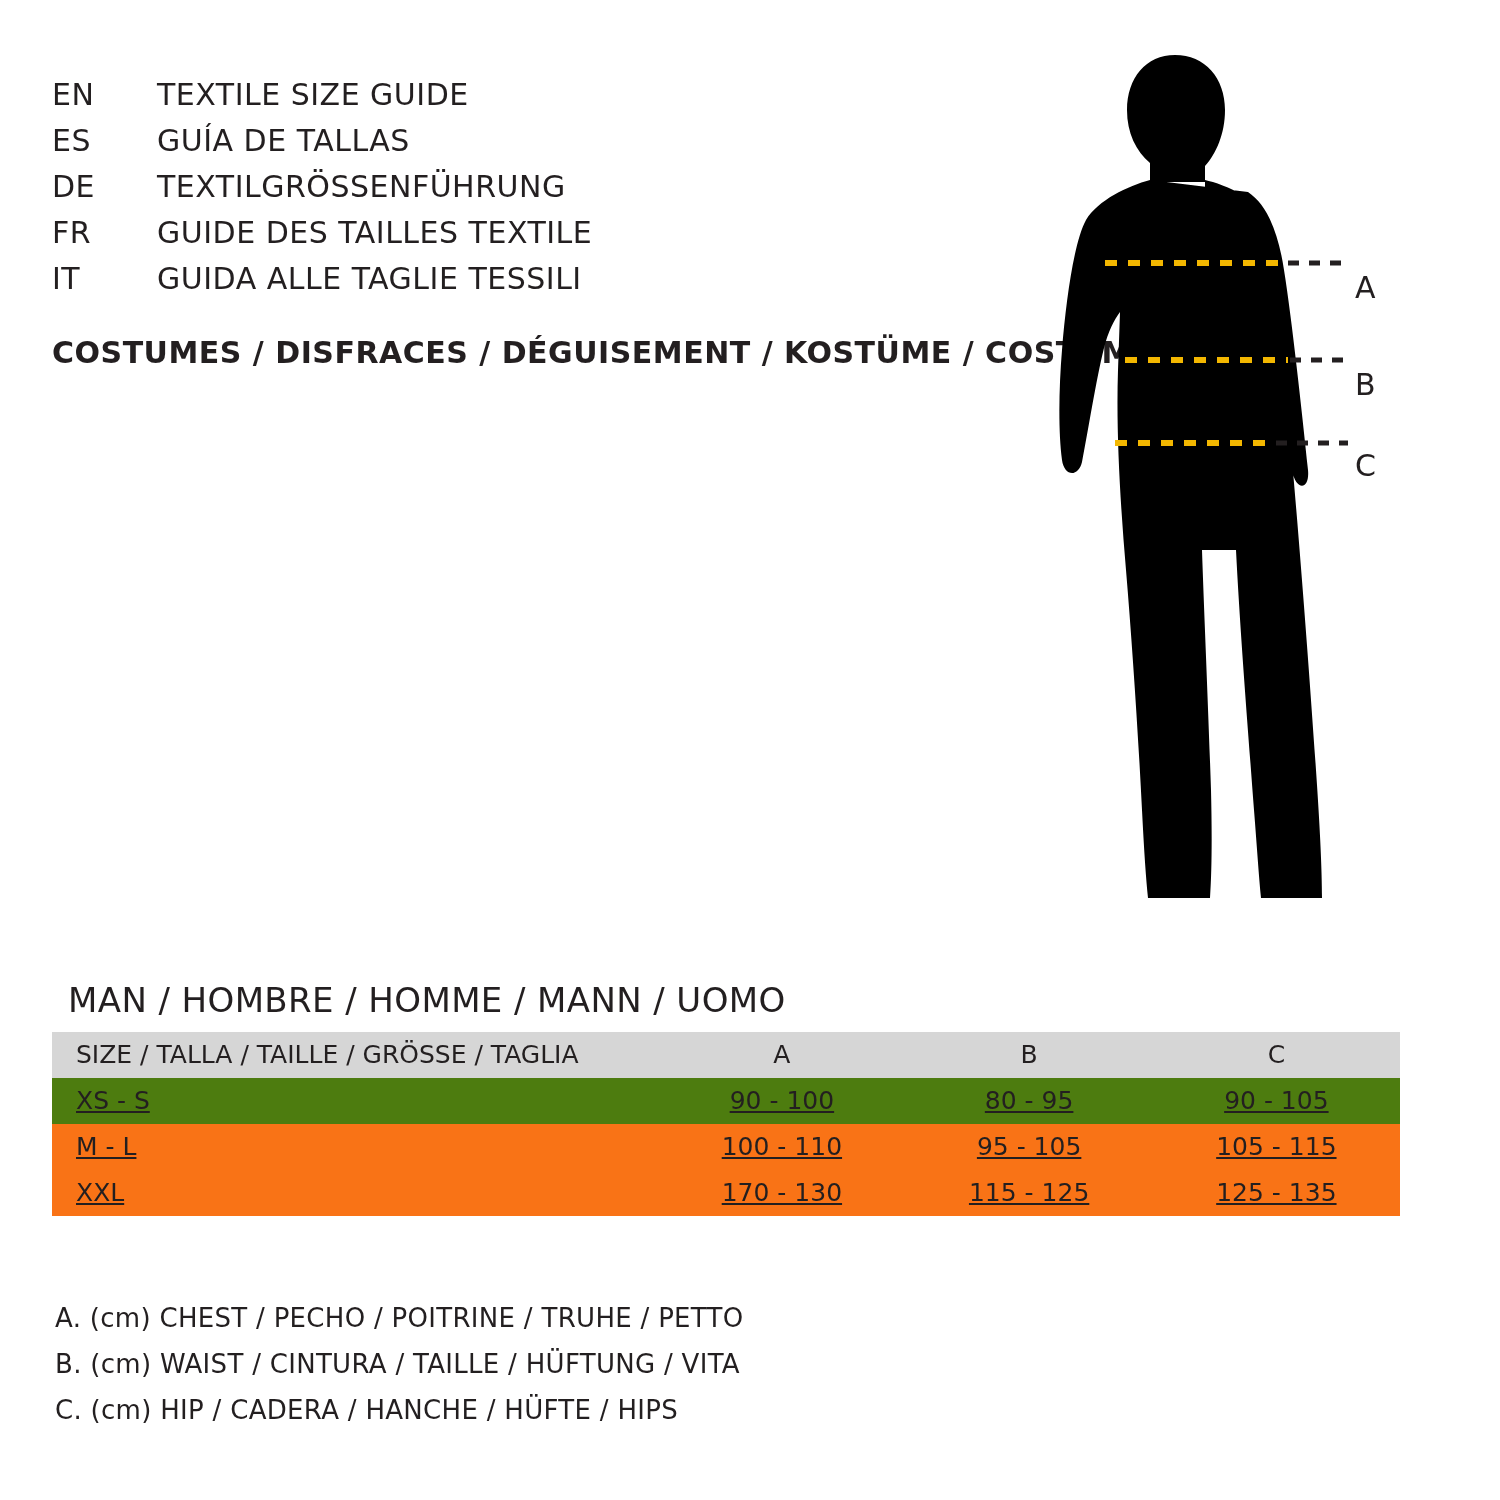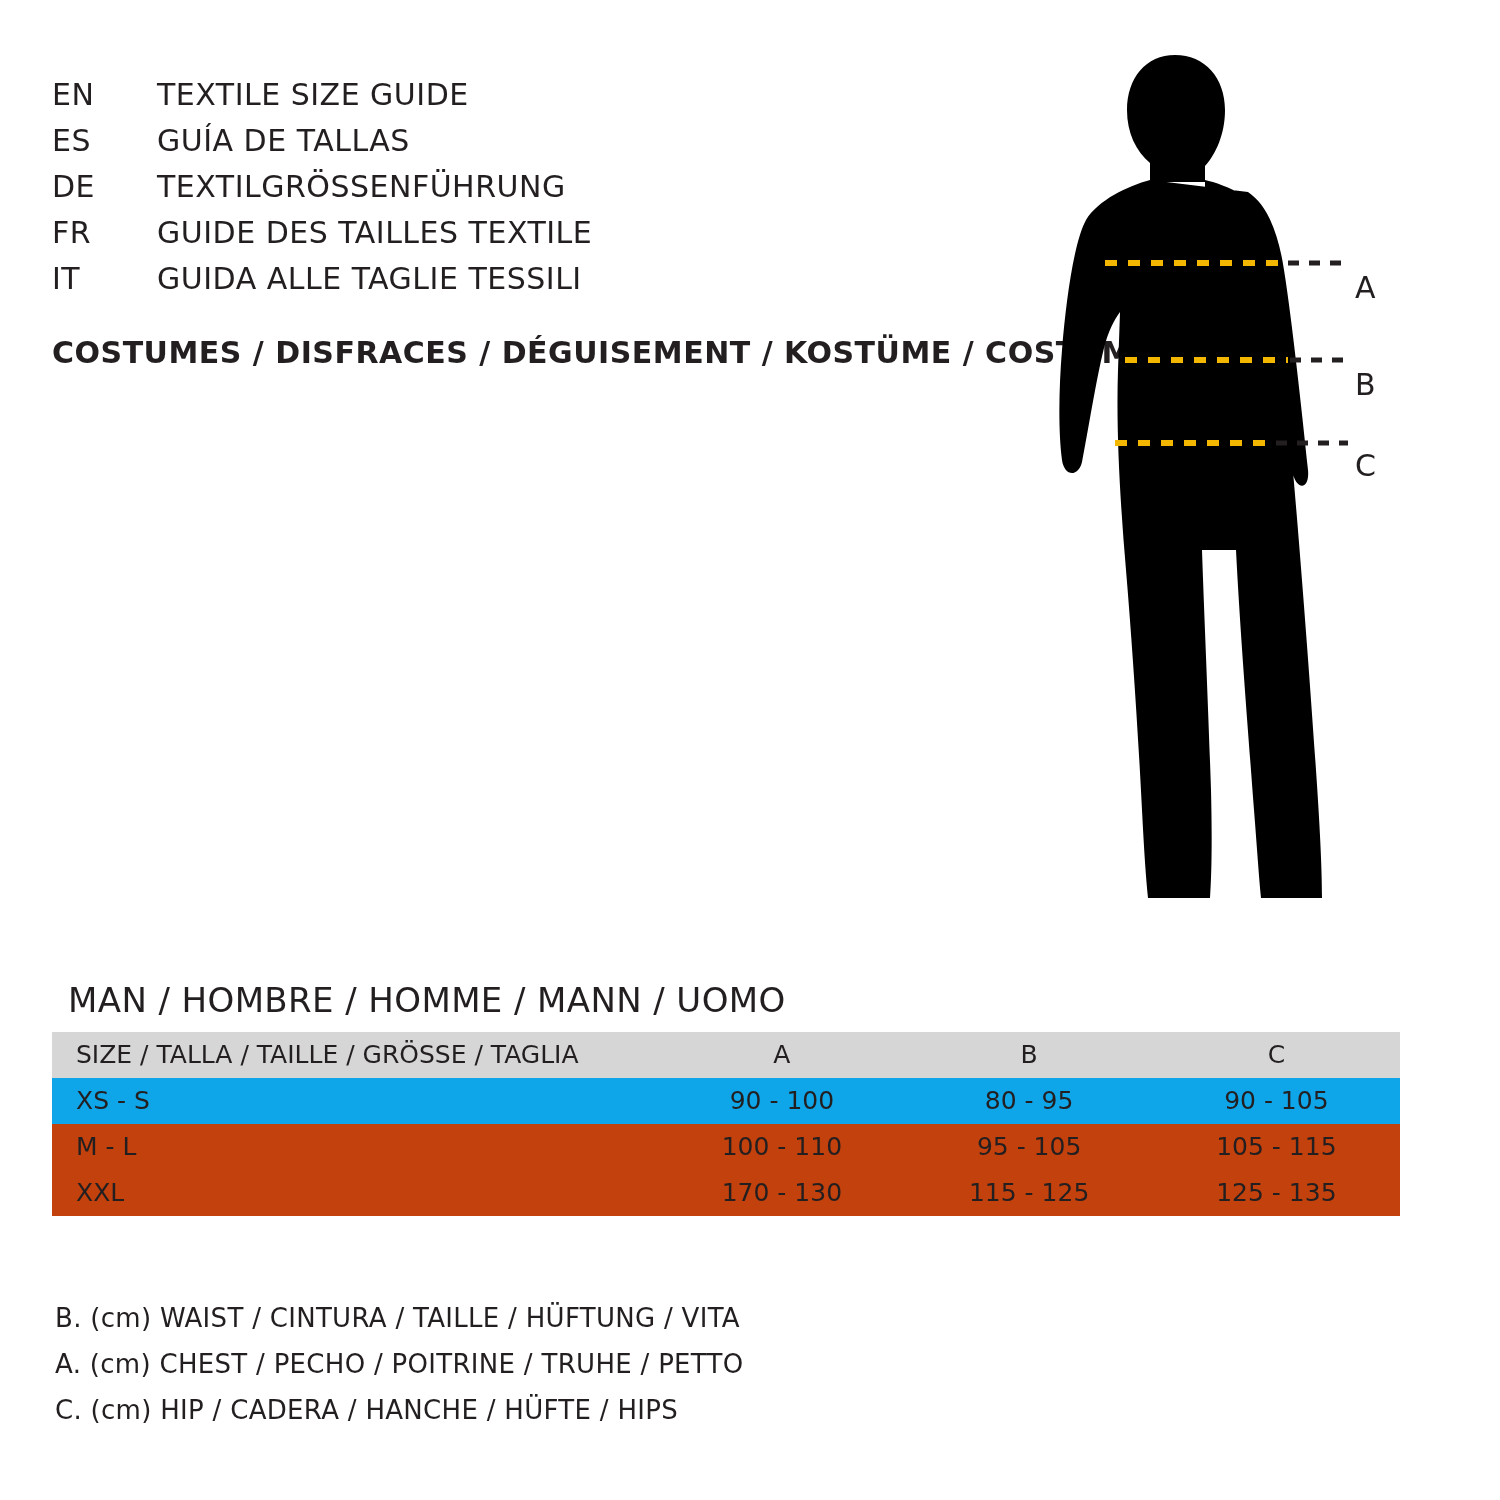--- a/index.html
+++ b/index.html
@@ -100,24 +100,26 @@
   table.size-table th.size-col,
   table.size-table td.size-col {
     text-align: left;
     padding-left: 24px;
     width: 540px;
   }
   table.size-table th {
     background: #d6d6d6;
   }
   tr.row-even td {
-    background: #0ea5e9;
+    background: #4d7c0f;
+    text-decoration: underline;
   }
   tr.row-odd td {
-    background: #c2410c;
+    background: #f97316;
+    text-decoration: underline;
   }
   col.c-meas { width: 230px; }
 
   
   .legend {
     position: absolute;
     left: 55px;
     top: 1295px;
     font-size: 26px;
     letter-spacing: 0.3px;
@@ -247,16 +249,16 @@
     <tr class="row-odd">
       <td class="size-col">XXL</td>
       <td>170 - 130</td>
       <td>115 - 125</td>
       <td>125 - 135</td>
     </tr>
   </tbody>
 </table>
 
 <div class="legend">
+  <div class="legend-row">A. (cm) CHEST / PECHO / POITRINE / TRUHE / PETTO</div>
   <div class="legend-row">B. (cm) WAIST / CINTURA / TAILLE / HÜFTUNG / VITA</div>
-  <div class="legend-row">A. (cm) CHEST / PECHO / POITRINE / TRUHE / PETTO</div>
   <div class="legend-row">C. (cm) HIP / CADERA / HANCHE / HÜFTE / HIPS</div>
 </div>
 
 </body></html>

